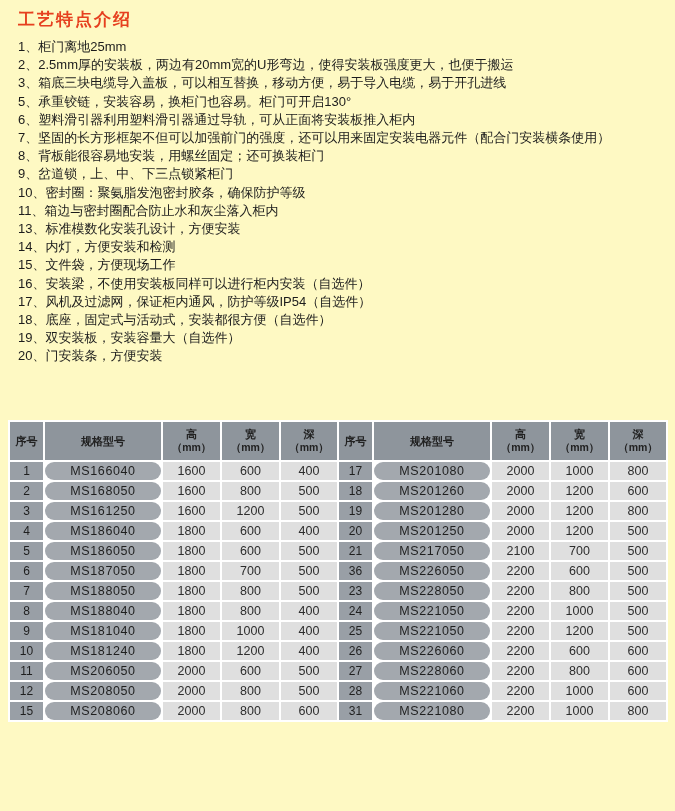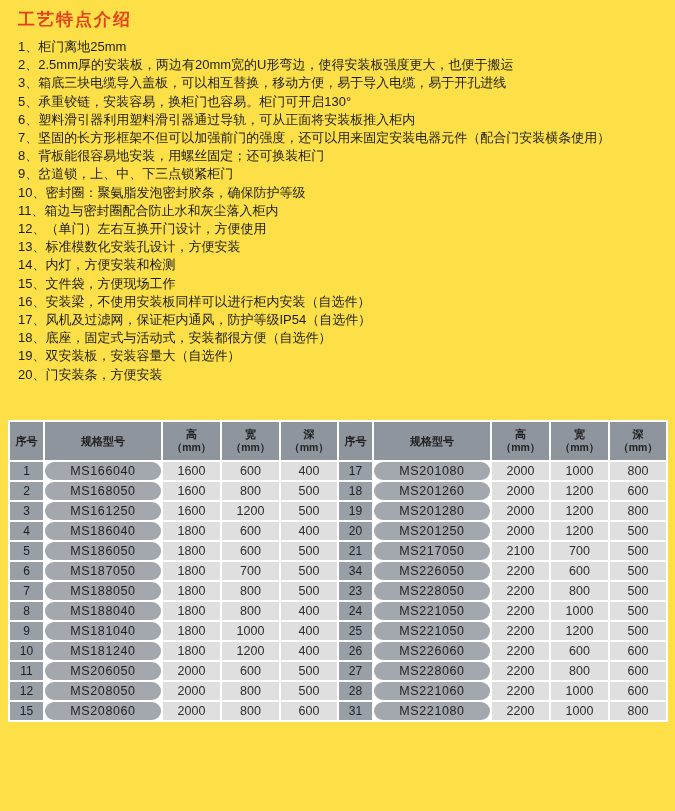--- a/index.html
+++ b/index.html
@@ -1,21 +1,21 @@
 <!DOCTYPE html>
 <html><head>
 <meta charset="utf-8">
 <style>
   html,body{margin:0;padding:0;}
   body{
     width:675px;height:811px;background:#ffffff;
     font-family:"Liberation Sans","DejaVu Sans",sans-serif;
     color:#1c1c1c;
   }
-  .page{position:relative;width:675px;height:811px;overflow:hidden;background:#fde047;}
+  .page{position:relative;width:675px;height:811px;overflow:hidden;background:#fef9c3;}
   .title{
     position:absolute;left:18px;top:8px;
     font-size:17px;font-weight:bold;color:#e6401f;letter-spacing:2px;
   }
   .features{position:absolute;left:18px;top:38px;width:648px;}
   .feature-item{
     font-size:13px;line-height:18.2px;white-space:nowrap;color:#1c1c1c;
   }
   table.spec-table{
     position:absolute;left:8px;top:420px;width:659px;
@@ -50,21 +50,20 @@
       <div class="feature-item">1、柜门离地25mm</div>
       <div class="feature-item">2、2.5mm厚的安装板，两边有20mm宽的U形弯边，使得安装板强度更大，也便于搬运</div>
       <div class="feature-item">3、箱底三块电缆导入盖板，可以相互替换，移动方便，易于导入电缆，易于开孔进线</div>
       <div class="feature-item">5、承重铰链，安装容易，换柜门也容易。柜门可开启130°</div>
       <div class="feature-item">6、塑料滑引器利用塑料滑引器通过导轨，可从正面将安装板推入柜内</div>
       <div class="feature-item">7、坚固的长方形框架不但可以加强前门的强度，还可以用来固定安装电器元件（配合门安装横条使用）</div>
       <div class="feature-item">8、背板能很容易地安装，用螺丝固定；还可换装柜门</div>
       <div class="feature-item">9、岔道锁，上、中、下三点锁紧柜门</div>
       <div class="feature-item">10、密封圈：聚氨脂发泡密封胶条，确保防护等级</div>
       <div class="feature-item">11、箱边与密封圈配合防止水和灰尘落入柜内</div>
-      <div class="feature-item">12、（单门）左右互换开门设计，方便使用</div>
       <div class="feature-item">13、标准模数化安装孔设计，方便安装</div>
       <div class="feature-item">14、内灯，方便安装和检测</div>
       <div class="feature-item">15、文件袋，方便现场工作</div>
       <div class="feature-item">16、安装梁，不使用安装板同样可以进行柜内安装（自选件）</div>
       <div class="feature-item">17、风机及过滤网，保证柜内通风，防护等级IP54（自选件）</div>
       <div class="feature-item">18、底座，固定式与活动式，安装都很方便（自选件）</div>
       <div class="feature-item">19、双安装板，安装容量大（自选件）</div>
       <div class="feature-item">20、门安装条，方便安装</div>
     </div>
 
@@ -181,21 +180,21 @@
           <td class="c-h">2100</td>
           <td class="c-w">700</td>
           <td class="c-d">500</td>
         </tr>
         <tr>
           <td class="c-no">6</td>
           <td class="c-model">MS187050</td>
           <td class="c-h">1800</td>
           <td class="c-w">700</td>
           <td class="c-d">500</td>
-          <td class="c-no">34</td>
+          <td class="c-no">36</td>
           <td class="c-model">MS226050</td>
           <td class="c-h">2200</td>
           <td class="c-w">600</td>
           <td class="c-d">500</td>
         </tr>
         <tr>
           <td class="c-no">7</td>
           <td class="c-model">MS188050</td>
           <td class="c-h">1800</td>
           <td class="c-w">800</td>

